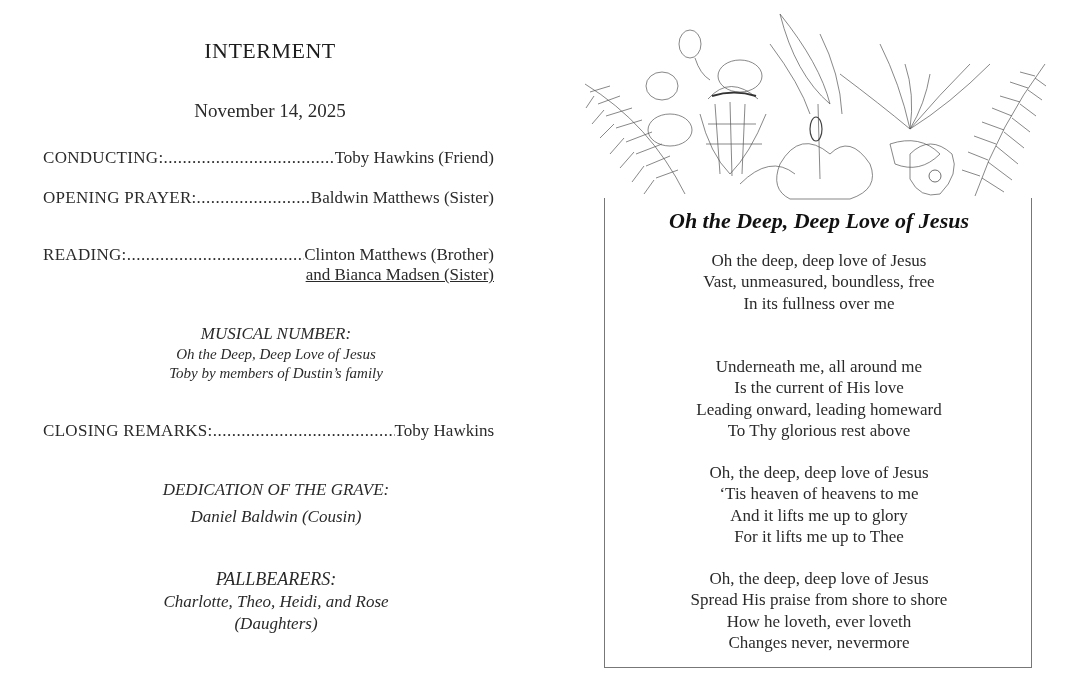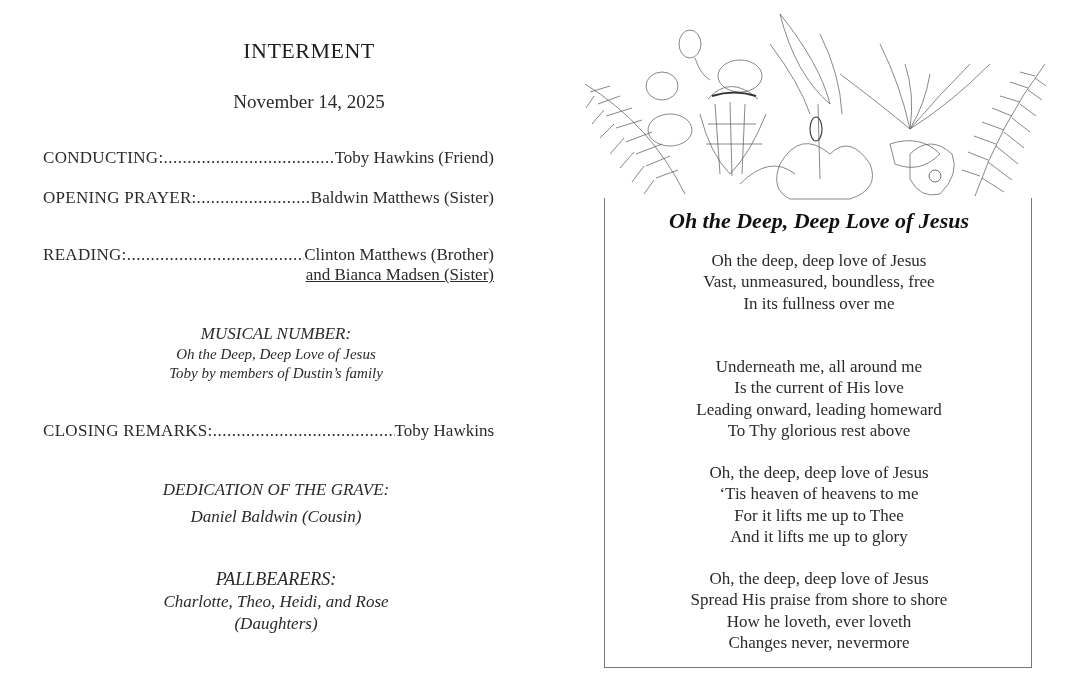--- a/index.html
+++ b/index.html
@@ -1,21 +1,21 @@
 <!DOCTYPE html>
 <html><head>
   <meta charset="utf-8">
   <style>
     html, body { margin: 0; padding: 0; background: #ffffff; }
     body {
       width: 1080px; height: 699px; position: relative; overflow: hidden;
       font-family: "Liberation Serif", "DejaVu Serif", serif; color: #222222;
     }
     .left { position: absolute; left: 0; top: 0; width: 540px; height: 699px; }
-    .center { text-align: center; padding-left: 39px; }
+    .center { text-align: center; }
     .title { position: absolute; left: 0; width: 540px; top: 38px; font-size: 22px; line-height: 26px; letter-spacing: 0.5px; color:#1d1d1d; }
     .subtitle { position: absolute; left: 0; width: 540px; font-size: 19px; line-height: 22px; color:#2a2a2a; }
     .row {
       position: absolute; left: 43px; width: 451px; font-size: 17px; line-height: 20px;
       display: flex; color:#2a2a2a; white-space: nowrap;
     }
     .row .lbl { flex: 0 0 auto; letter-spacing: 0.3px; }
     .row .dots { flex: 1 1 auto; overflow: hidden; }
     .row .dots::before { content: "................................................................................................................"; letter-spacing: 0.5px; }
     .row .val { flex: 0 0 auto; }
@@ -32,21 +32,21 @@
       font-size: 22px; font-style: italic; font-weight: bold; color: #111;
     }
     .stanza { position: absolute; left: 0; width: 428px; text-align: center; font-size: 17px; line-height: 21.4px; color:#2a2a2a; }
     .stanza div { white-space: nowrap; }
   </style>
 </head>
 <body>
 
 <div class="left">
   <div class="title center">INTERMENT</div>
-  <div class="subtitle center" style="top:91px">November 14, 2025</div>
+  <div class="subtitle center" style="top:100px">November 14, 2025</div>
 
   <div class="row" style="top:148px">
     <span class="lbl">CONDUCTING:</span>
     <span class="dots"></span>
     <span class="val">Toby Hawkins (Friend)</span>
   </div>
 
   <div class="row" style="top:188px">
     <span class="lbl">OPENING PRAYER:</span>
     <span class="dots"></span>
@@ -143,22 +143,22 @@
   </div>
   <div class="stanza" style="top:158px">
     <div>Underneath me, all around me</div>
     <div>Is the current of His love</div>
     <div>Leading onward, leading homeward</div>
     <div>To Thy glorious rest above</div>
   </div>
   <div class="stanza" style="top:264px">
     <div>Oh, the deep, deep love of Jesus</div>
     <div>‘Tis heaven of heavens to me</div>
+    <div>And it lifts me up to glory</div>
     <div>For it lifts me up to Thee</div>
-    <div>And it lifts me up to glory</div>
   </div>
   <div class="stanza" style="top:370px">
     <div>Oh, the deep, deep love of Jesus</div>
     <div>Spread His praise from shore to shore</div>
     <div>How he loveth, ever loveth</div>
     <div>Changes never, nevermore</div>
   </div>
 </div>
 
 </body></html>

